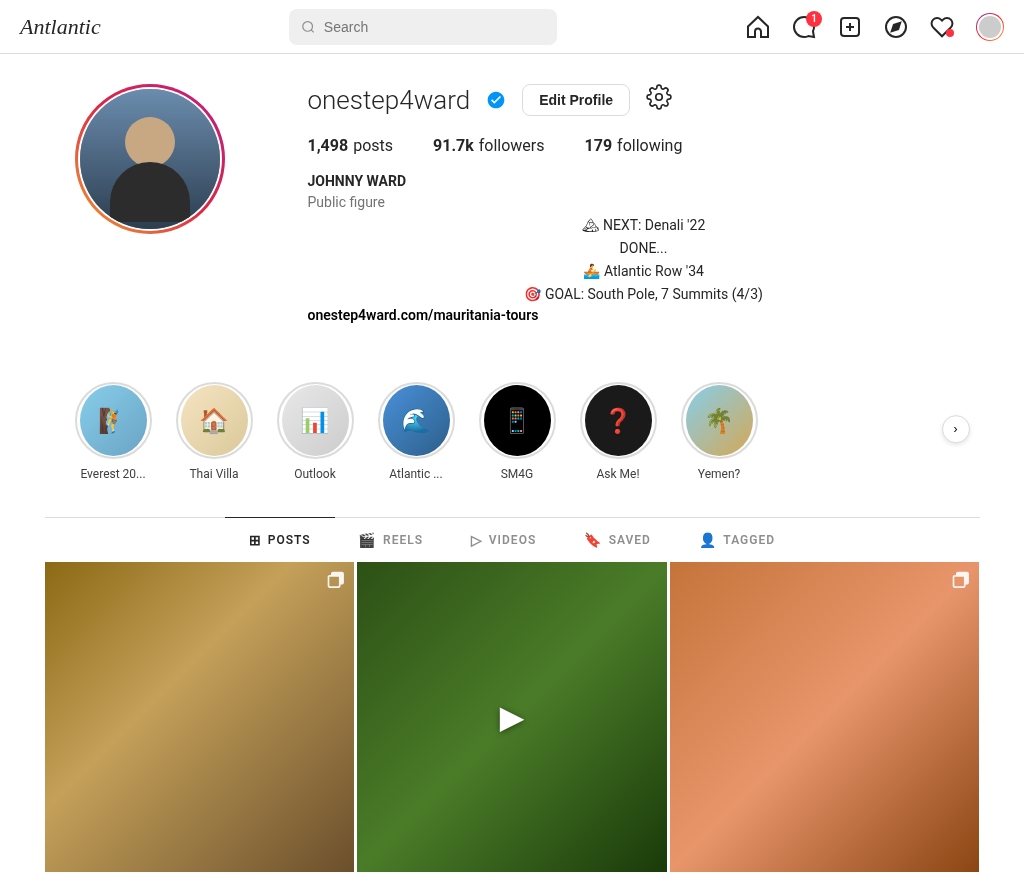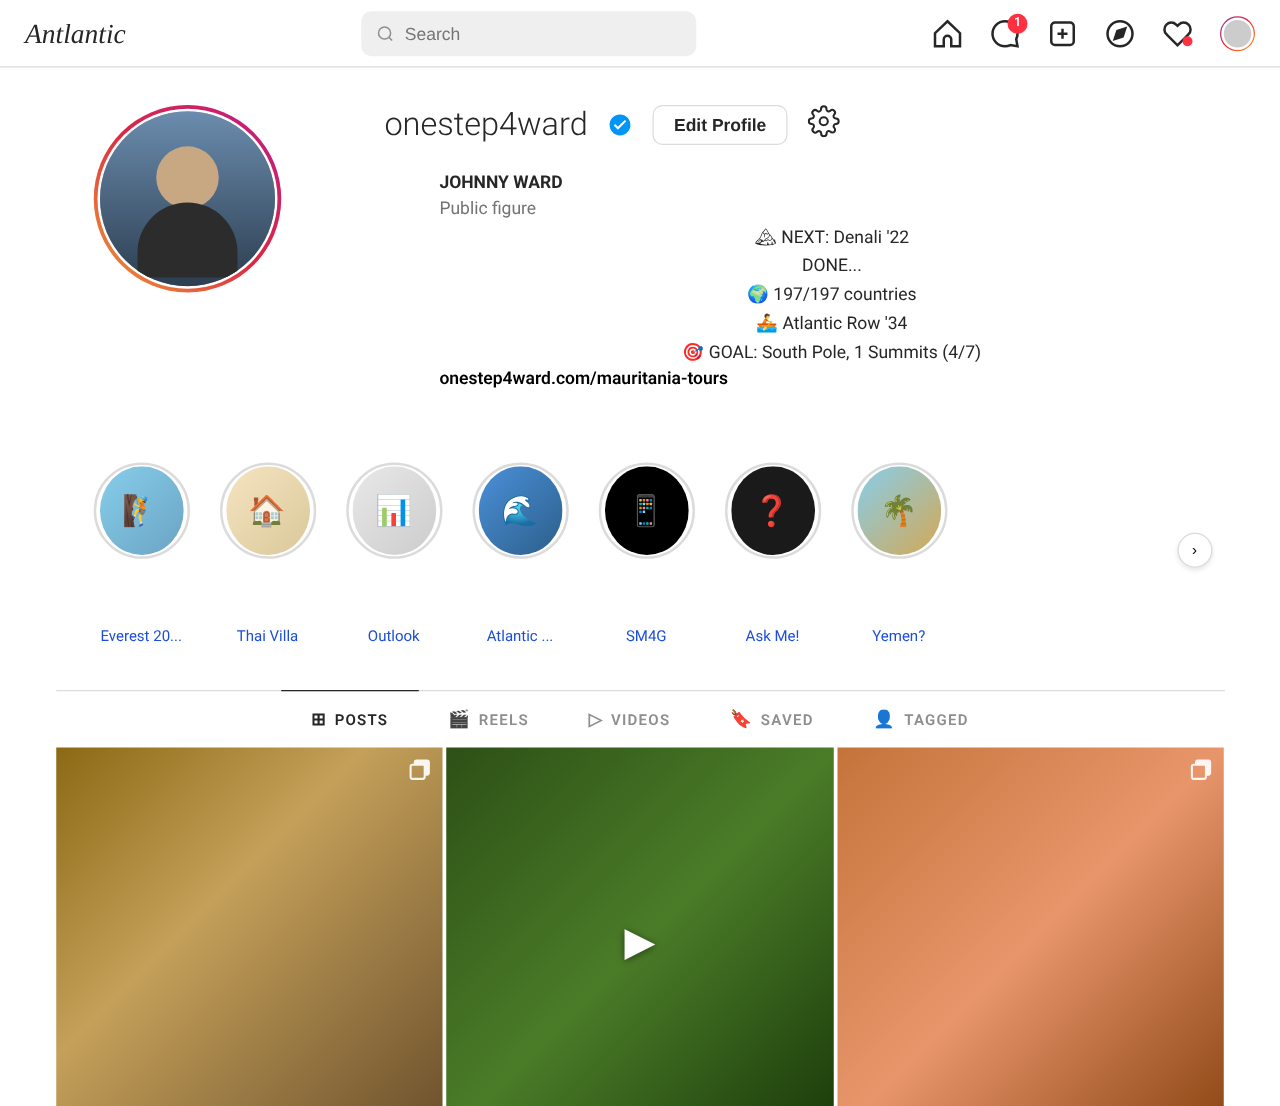--- a/index.html
+++ b/index.html
@@ -102,21 +102,21 @@
       padding: 7px 16px; font-size: 14px; font-weight: 600; cursor: pointer;
       color: #262626;
     }
     .settings-icon-btn { background: none; border: none; cursor: pointer; font-size: 22px; }
 
     .stats-row { display: flex; gap: 40px; margin-bottom: 16px; }
     .stat { display: flex; gap: 5px; align-items: baseline; }
     .stat-value { font-weight: 700; font-size: 16px; }
     .stat-label { font-size: 16px; color: #262626; }
 
-    .bio { line-height: 1.5; margin-left: 44px; }
+    .bio { line-height: 1.5; }
     .bio-name { font-weight: 700; font-size: 14px; }
     .bio-role { color: #737373; font-size: 14px; }
     .bio-line { font-size: 14px; margin-top: 2px; text-align: center; }
     .bio-link { color: #000000; font-weight: 600; font-size: 14px; text-decoration: none; }
 
     
     .highlights-section { padding: 20px 0; border-top: none; }
     .highlights-row {
       display: flex; gap: 24px; padding: 16px 30px; overflow-x: hidden; position: relative;
     }
@@ -128,21 +128,21 @@
     }
     .highlight-img {
       width: 71px; height: 71px; border-radius: 50%;
       overflow: hidden; background: #ccc;
     }
     .highlight-img-inner {
       width: 100%; height: 100%;
       display: flex; align-items: center; justify-content: center;
       font-size: 24px;
     }
-    .highlight-label { font-size: 12px; color: #1d4ed8; text-align: center; margin-top: 47px; }
+    .highlight-label { font-size: 12px; color: #404040; text-align: center; }
     .highlight-nav-btn {
       position: absolute; right: 10px; top: 50%; transform: translateY(-60%);
       width: 28px; height: 28px; border-radius: 50%; background: #fff;
       border: 1px solid #dbdbdb; display: flex; align-items: center; justify-content: center;
       cursor: pointer; box-shadow: 0 2px 4px rgba(0,0,0,0.1); font-size: 12px;
     }
 
     
     .tabs-section { border-top: 1px solid #dbdbdb; }
     .tabs-row { display: flex; justify-content: center; gap: 0; }
@@ -257,29 +257,42 @@
         </svg>
         <button class="edit-profile-btn">Edit Profile</button>
         <button class="settings-icon-btn">
           <svg width="26" height="26" viewBox="0 0 24 24" fill="none" stroke="#262626" stroke-width="1.5">
             <circle cx="12" cy="12" r="3"></circle>
             <path d="M19.4 15a1.65 1.65 0 00.33 1.82l.06.06a2 2 0 010 2.83 2 2 0 01-2.83 0l-.06-.06a1.65 1.65 0 00-1.82-.33 1.65 1.65 0 00-1 1.51V21a2 2 0 01-4 0v-.09A1.65 1.65 0 009 19.4a1.65 1.65 0 00-1.82.33l-.06.06a2 2 0 01-2.83-2.83l.06-.06A1.65 1.65 0 004.68 15a1.65 1.65 0 00-1.51-1H3a2 2 0 010-4h.09A1.65 1.65 0 004.6 9a1.65 1.65 0 00-.33-1.82l-.06-.06a2 2 0 012.83-2.83l.06.06A1.65 1.65 0 009 4.68a1.65 1.65 0 001-1.51V3a2 2 0 014 0v.09a1.65 1.65 0 001 1.51 1.65 1.65 0 001.82-.33l.06-.06a2 2 0 012.83 2.83l-.06.06A1.65 1.65 0 0019.4 9a1.65 1.65 0 001.51 1H21a2 2 0 010 4h-.09a1.65 1.65 0 00-1.51 1z"></path>
           </svg>
         </button>
       </div>
 
+      <div class="stats-row">
+        <div class="stat">
+          <span class="stat-value">1,498</span>
+          <span class="stat-label">posts</span>
+        </div>
+        <div class="stat">
+          <span class="stat-value">91.7k</span>
+          <span class="stat-label">followers</span>
+        </div>
+        <div class="stat">
+          <span class="stat-value">179</span>
+          <span class="stat-label">following</span>
+        </div>
+      </div>
 
       <div class="bio">
         <div class="bio-name">JOHNNY WARD</div>
         <div class="bio-role">Public figure</div>
         <div class="bio-line">🏔 NEXT: Denali '22</div>
         <div class="bio-line">DONE...</div>
-        <div class="bio-line">🌍 197/197 countries</div>
         <div class="bio-line">🚣 Atlantic Row '34</div>
-        <div class="bio-line">🎯 GOAL: South Pole, 1 Summits (4/7)</div>
+        <div class="bio-line">🎯 GOAL: South Pole, 7 Summits (4/3)</div>
         <a class="bio-link" href="#">onestep4ward.com/mauritania-tours</a>
       </div>
     </div>
   </div>
 
   <div class="highlights-section">
     <div class="highlights-row" id="highlights-row">
 
       <div class="highlight-item">
     <div class="highlight-ring">

